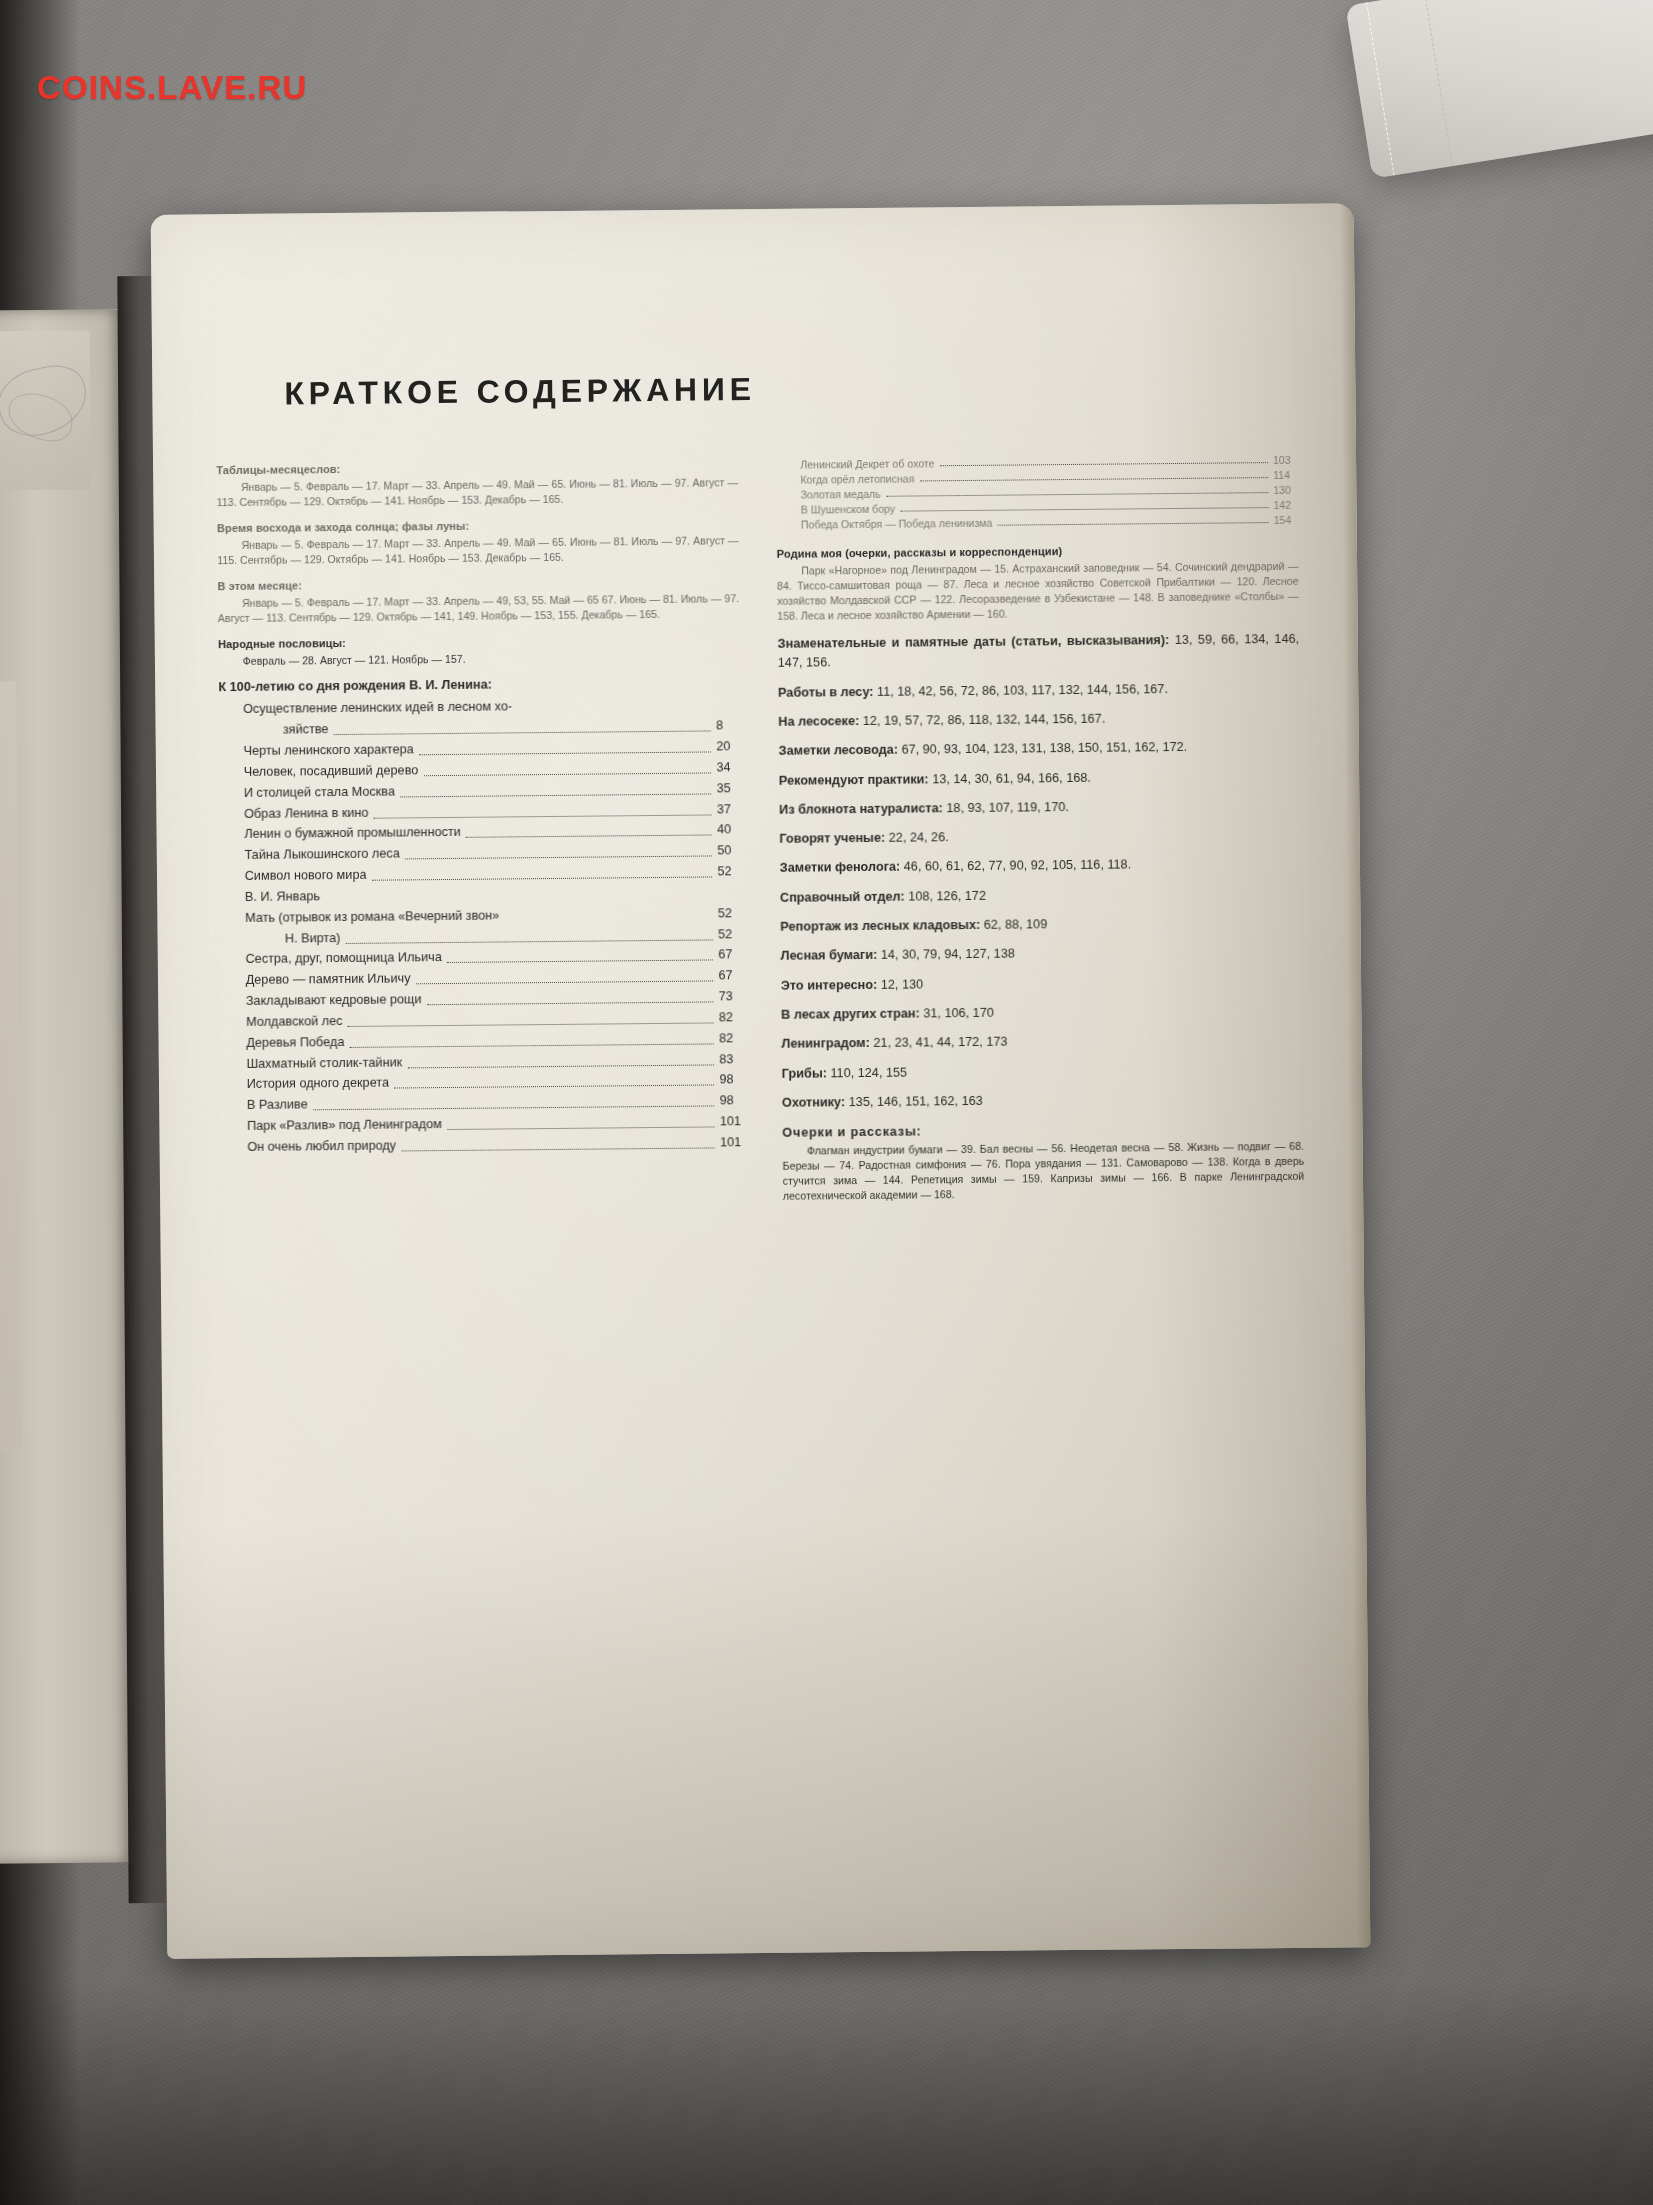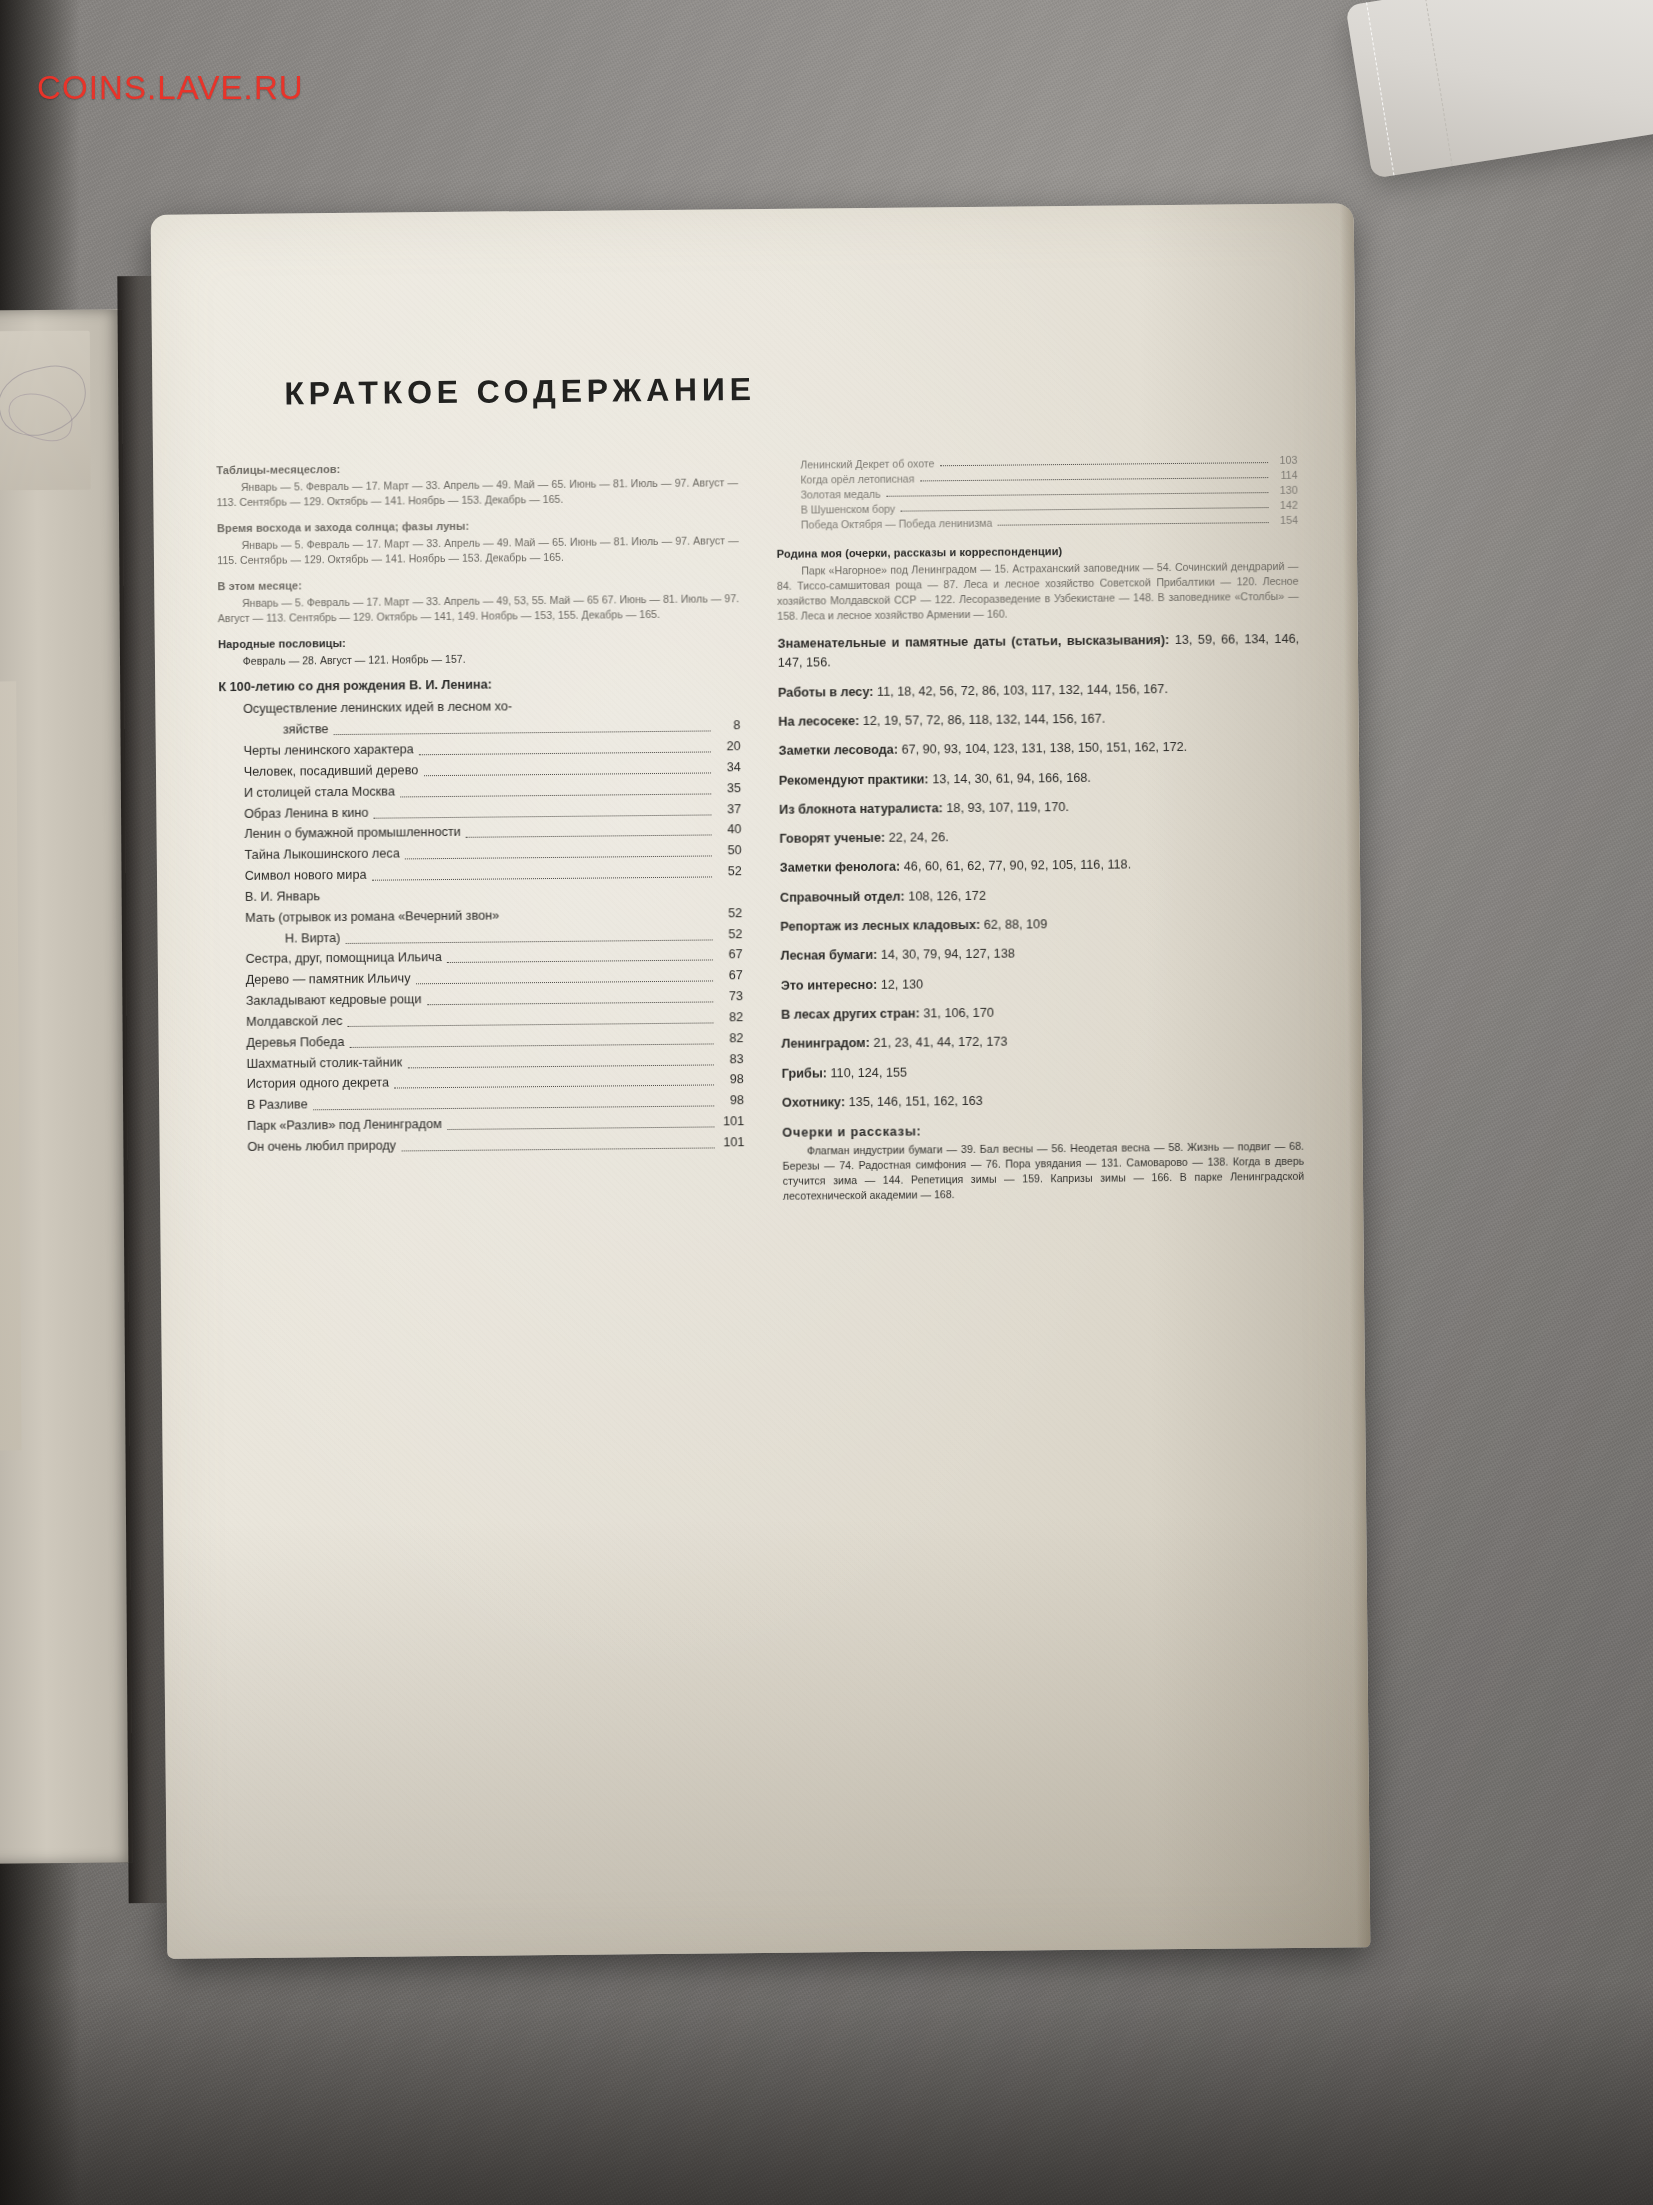--- a/index.html
+++ b/index.html
@@ -46,21 +46,21 @@
     background:linear-gradient(90deg, rgba(20,18,16,.85) 0%, rgba(40,38,34,.45) 60%, rgba(60,58,54,0) 100%);
   }
   .bottom-shadow{
     position:absolute;left:0;bottom:0;width:100%;height:223px;
     background:linear-gradient(0deg, rgba(20,18,16,.55) 0%, rgba(20,18,16,0) 100%);
   }
 
   
   .watermark{
     position:absolute;left:37px;top:69px;
-    font-size:33px;font-weight:normal;letter-spacing:1.1px;
+    font-size:33px;font-weight:bold;letter-spacing:1.1px;
     color:#e8342a;
     font-family:"Liberation Sans", sans-serif;
     text-shadow:0 1.1px 1.6px rgba(0,0,0,.25);
     z-index:40;
   }
 
   
   .left-page{
     position:absolute;left:-16px;top:310px;width:143px;height:1553px;
     background:linear-gradient(90deg,#b9b3a8 0%,#cfc9bd 40%,#bdb7ab 100%);
@@ -173,21 +173,21 @@
     padding-left:24.4px;
   }
   .toc-row .t{white-space:nowrap;}
   .toc-row .lead{
     flex:1 1 auto;
     border-bottom:1.3px dotted #4a4843;
     margin:0 5.3px 4.8px 5.3px;
     height:0.5px;
     min-width:8.5px;
   }
-  .toc-row .pg{white-space:nowrap;min-width:24.4px;text-align:right;}
+  .toc-row .pg{white-space:nowrap;min-width:24.4px;text-align:left;}
   .toc-row.sub{padding-left:64px;}
   .toc-row.noled .lead{border-bottom:none;}
 
   
   .rlist{
     font-size:12.7px;color:#2c2b28;line-height:1.52;
     margin-bottom:10px;text-align:justify;
   }
   .rlist b{font-weight:bold;}
   .faded{color:#6d6a63;}

